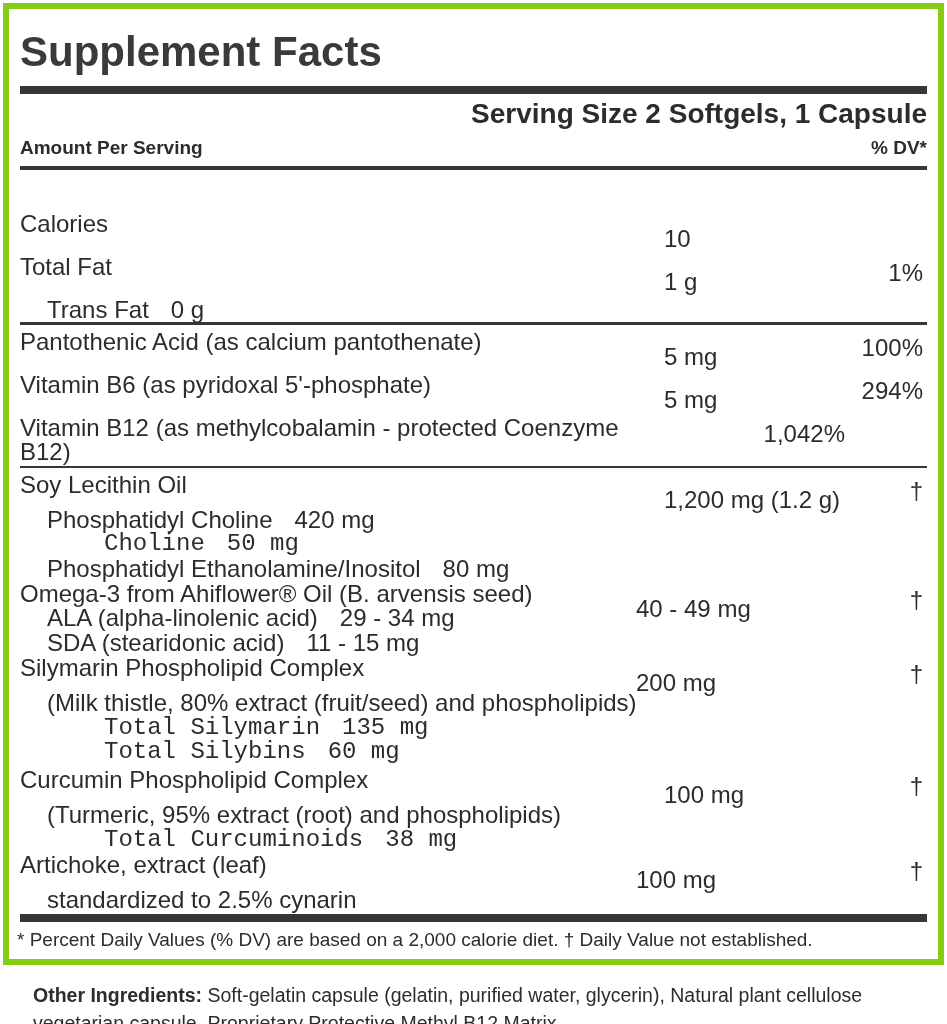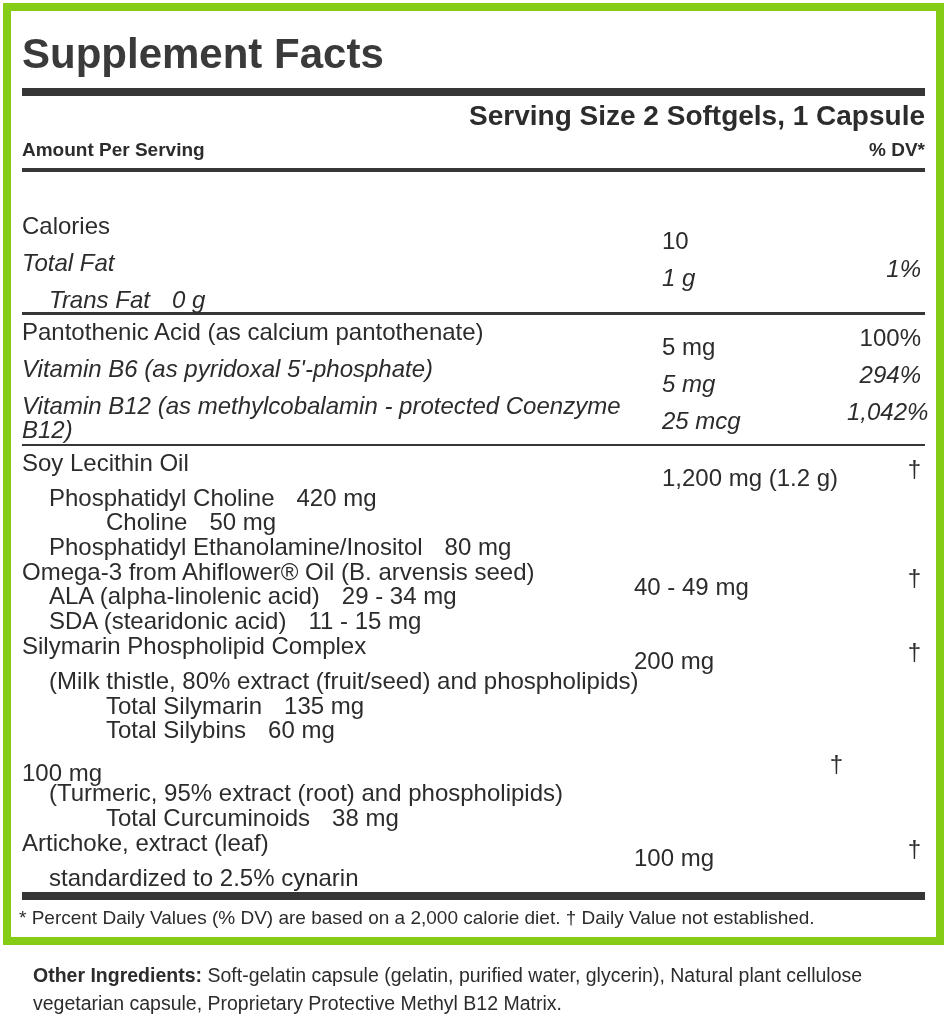--- a/index.html
+++ b/index.html
@@ -9,21 +9,21 @@
     width: 947px;
     height: 1024px;
     overflow: hidden;
     font-family: "Liberation Sans", sans-serif;
     color: #2c2c2c;
   }
   .label-box {
     box-sizing: border-box;
     width: 941px;
     margin: 3px 3px 0 3px;
-    border: 8px solid #84cc16;
+    border: 6px solid #84cc16;
     padding: 0 11px 8px 11px;
     background: #ffffff;
   }
   .title {
     font-size: 42px;
     font-weight: bold;
     color: #3a3a3a;
     line-height: 44px;
     margin: 21px 0 0 0;
     letter-spacing: 0;
@@ -50,26 +50,26 @@
   .rule-medium { height: 3px; }
   .rule-thin { height: 2px; margin-top: 2px; }
   .rows { margin-top: 42px; font-size: 24px; }
   .row {
     display: grid;
     grid-template-columns: 1fr 185px 78px;
     line-height: 24px;
   }
   .cell-name { white-space: pre-line; }
   .indent-1 .cell-name { padding-left: 27px; }
-  .indent-2 .cell-name { padding-left: 84px; }
+  .indent-2 .cell-name { padding-left: 84px; font-family: Liberation Mono, monospace; }
   .inline-val { margin-left: 22px; }
   .cell-amount { text-align: left; position: relative; top: 15px; white-space: nowrap; }
   .cell-dv { text-align: right; position: relative; top: 6px; padding-right: 4px; white-space: nowrap; }
   .gap-first { margin-top: 0; }
-  .gap-main { margin-top: 13px; font-style: italic; }
+  .gap-main { margin-top: 19px; }
   .gap-after-rule { margin-top: 5px; }
   .gap-group { margin-top: 11px; }
   .gap-none { margin-top: 0; }
   .gap-hair { margin-top: 1px; gap: 28px; }
   .gap-small { margin-top: 4px; }
   .gap-wide { margin-top: 0; }
   .bar-foot { margin-top: 2px; }
   .footnote {
     font-size: 19px;
     line-height: 22px;
@@ -118,21 +118,20 @@
         <span class="cell-dv">100%</span>
       </div>
       <div class="row indent-0 gap-main">
         <span class="cell-name"><span>Vitamin B6 (as pyridoxal 5'-phosphate)</span></span>
         <span class="cell-amount">5 mg</span>
         <span class="cell-dv">294%</span>
       </div>
       <div class="row indent-0 gap-main">
         <span class="cell-name"><span>Vitamin B12 (as methylcobalamin - protected Coenzyme
 B12)</span></span>
-        <span class="cell-amount">25 mcg</span>
         <span class="cell-dv">1,042%</span>
       </div>
       <div class="rule rule-thin"></div>
       <div class="row indent-0 gap-after-rule">
         <span class="cell-name"><span>Soy Lecithin Oil</span></span>
         <span class="cell-amount">1,200 mg (1.2 g)</span>
         <span class="cell-dv">†</span>
       </div>
       <div class="row indent-1 gap-group">
         <span class="cell-name"><span>Phosphatidyl Choline</span><span class="inline-val">420 mg</span></span>
@@ -178,20 +177,21 @@
         <span class="cell-name"><span>Total Silymarin</span><span class="inline-val">135 mg</span></span>
         <span class="cell-amount"></span>
         <span class="cell-dv"></span>
       </div>
       <div class="row indent-2 gap-none">
         <span class="cell-name"><span>Total Silybins</span><span class="inline-val">60 mg</span></span>
         <span class="cell-amount"></span>
         <span class="cell-dv"></span>
       </div>
       <div class="row indent-0 gap-small">
+        <span class="cell-name"><span>Curcumin Phospholipid Complex</span></span>
         <span class="cell-amount">100 mg</span>
         <span class="cell-dv">†</span>
       </div>
       <div class="row indent-1 gap-group">
         <span class="cell-name"><span>(Turmeric, 95% extract (root) and phospholipids)</span></span>
         <span class="cell-amount"></span>
         <span class="cell-dv"></span>
       </div>
       <div class="row indent-2 gap-hair">
         <span class="cell-name"><span>Total Curcuminoids</span><span class="inline-val">38 mg</span></span>

